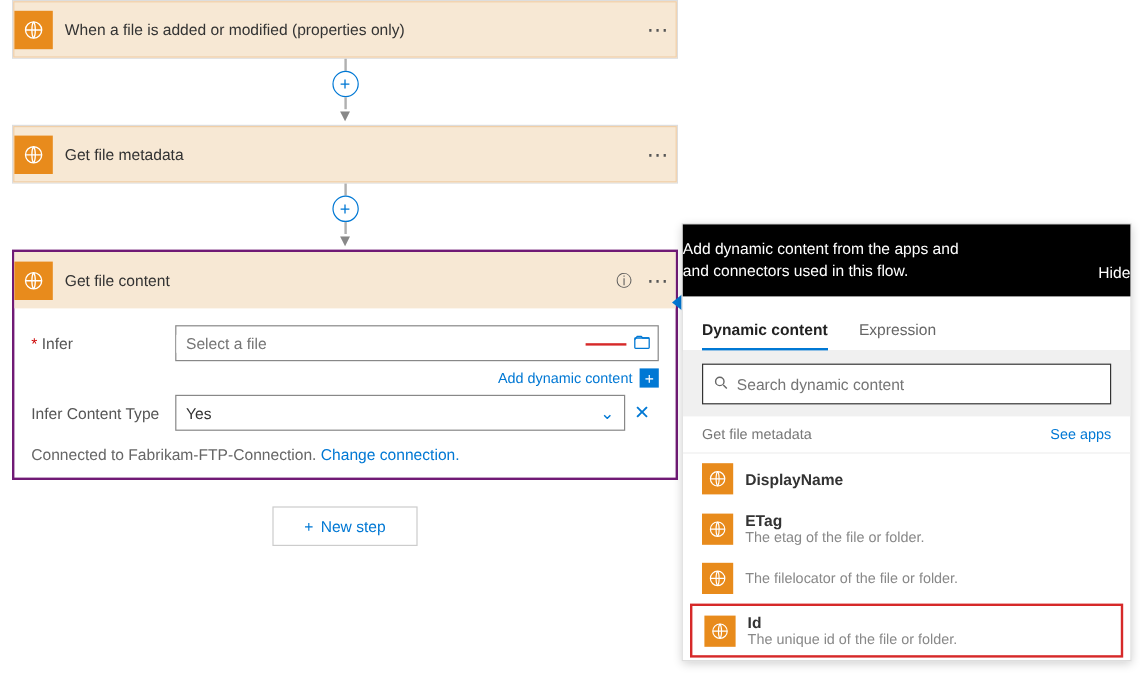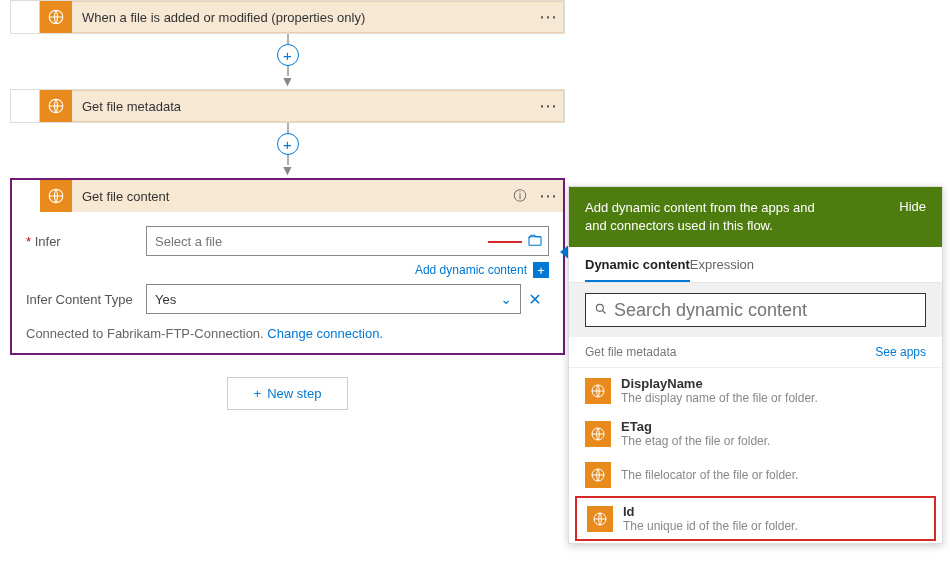--- a/index.html
+++ b/index.html
@@ -1,19 +1,19 @@
 <!DOCTYPE html>
 <html><head>
 <meta charset="utf-8">
 <style>
   * { box-sizing: border-box; margin: 0; padding: 0; font-family: "Segoe UI", Arial, sans-serif; }
   body { background: #fff; width: 950px; height: 570px; position: relative; font-size: 13px; color: #333; }
   .canvas { position: absolute; left: 10px; top: 0; width: 555px; }
   .card { width: 100%; border: 1px solid #ddd; background: #fff; }
-  .card-header { display: flex; align-items: center; height: 32px; background: #f7e8d4; border: 1px solid #f0cfa8; margin-left: 28px; }
+  .card-header { display: flex; align-items: center; height: 47px; background: #f7e8d4; border: 1px solid #f0cfa8; }
   .card-icon { width: 32px; height: 32px; background: #e88b1c; display: flex; align-items: center; justify-content: center; color: #fff; flex: none; }
   .card-icon svg { width: 18px; height: 18px; }
   .card-title { flex: 1; padding-left: 10px; font-size: 13px; color: #333; }
   .card-dots { width: 30px; text-align: center; color: #555; font-size: 18px; line-height: 0; cursor: pointer; }
   .info-icon { width: 26px; text-align: center; color: #555; }
   .connector-col { display: flex; flex-direction: column; align-items: center; }
   .connector-line { width: 2px; height: 10px; background: #b0b0b0; }
   .plus-btn { width: 22px; height: 22px; border: 1px solid #0078d4; border-radius: 50%; background: #fff; color: #0078d4; display: flex; align-items: center; justify-content: center; font-size: 15px; cursor: pointer; }
   .arrow-down { color: #888; font-size: 14px; margin-top: -3px; }
   .selected-card { border: 2px solid #701a75; }
@@ -33,29 +33,29 @@
   .chevron-down { color: #0078d4; font-size: 14px; }
   .close-x { width: 28px; text-align: center; color: #0078d4; font-size: 16px; cursor: pointer; }
   .conn-row { margin-top: 12px; font-size: 13px; color: #666; }
   .link { color: #0078d4; cursor: pointer; }
   .req { color: #c00; }
   .new-step { display: flex; justify-content: center; margin-top: 22px; }
   .new-step-btn { border: 1px solid #ccc; background: #fff; padding: 8px 26px; color: #0078d4; font-size: 13px; cursor: pointer; display: flex; align-items: center; gap: 6px; }
 
   .flyout { position: absolute; left: 568px; top: 186px; width: 375px; background: #fff; box-shadow: 0 2px 8px rgba(0,0,0,0.2); border: 1px solid #ddd; }
   .flyout-pointer { position: absolute; left: 560px; top: 244px; width: 0; height: 0; border-top: 8px solid transparent; border-bottom: 8px solid transparent; border-right: 10px solid #0078d4; }
-  .flyout-head { background: #4d7c0f; color: #fff; padding: 12px 16px; display: flex; align-items: flex-start; }
+  .flyout-head { background: #000000; color: #fff; padding: 12px 0; display: flex; align-items: flex-end; }
   .flyout-head-text { flex: 1; font-size: 13px; line-height: 1.4; }
   .hide-link { color: #fff; font-size: 13px; cursor: pointer; }
-  .tab-row { display: flex; padding: 10px 16px 0 16px; border-bottom: 1px solid #e6e6e6; }
+  .tab-row { display: flex; padding: 20px 16px 0 16px; border-bottom: 1px solid #e6e6e6; gap: 26px; }
   .tab { padding-bottom: 8px; font-size: 13px; color: #666; cursor: pointer; }
   .tab.active { color: #222; font-weight: 600; border-bottom: 2px solid #0078d4; }
   .search-area { background: #f0f0f0; padding: 10px 16px; }
   .search-box { display: flex; align-items: center; height: 34px; border: 1px solid #333; background: #fff; padding: 0 8px; gap: 6px; }
-  .search-input { flex: 1; border: none; outline: none; font-size: 18px; color: #b91c1c; }
+  .search-input { flex: 1; border: none; outline: none; font-size: 13px; color: #b91c1c; }
   .section-head { display: flex; align-items: center; padding: 8px 16px; font-size: 12px; color: #777; }
   .see-more { color: #0078d4; cursor: pointer; }
   .items { border-top: 1px solid #eee; }
   .dc-item { display: flex; align-items: center; padding: 6px 10px; margin: 2px 6px; cursor: pointer; gap: 10px; }
   .dc-icon { width: 26px; height: 26px; background: #e88b1c; flex: none; display: flex; align-items: center; justify-content: center; }
   .dc-icon svg { width: 16px; height: 16px; color: #fff; }
   .dc-text .dc-title { font-size: 13px; font-weight: 600; color: #333; }
   .dc-text .dc-desc { font-size: 12px; color: #888; }
   .dc-item.highlight { border: 2px solid #d62929; }
 </style>
@@ -189,21 +189,20 @@
   <div class="items">
     <div class="dc-item">
       <div class="dc-icon">
           <svg viewBox="0 0 24 24" fill="none" stroke="currentColor" stroke-width="1.5">
             <circle cx="12" cy="12" r="9"></circle>
             <path d="M3 12h18M12 3c2.5 3 2.5 15 0 18M12 3c-2.5 3-2.5 15 0 18"></path>
           </svg>
         </div>
       <div class="dc-text">
         <div class="dc-title">DisplayName</div>
-        <div class="dc-desc">The display name of the file or folder.</div>
       </div>
     </div>
     <div class="dc-item">
       <div class="dc-icon">
           <svg viewBox="0 0 24 24" fill="none" stroke="currentColor" stroke-width="1.5">
             <circle cx="12" cy="12" r="9"></circle>
             <path d="M3 12h18M12 3c2.5 3 2.5 15 0 18M12 3c-2.5 3-2.5 15 0 18"></path>
           </svg>
         </div>
       <div class="dc-text">

